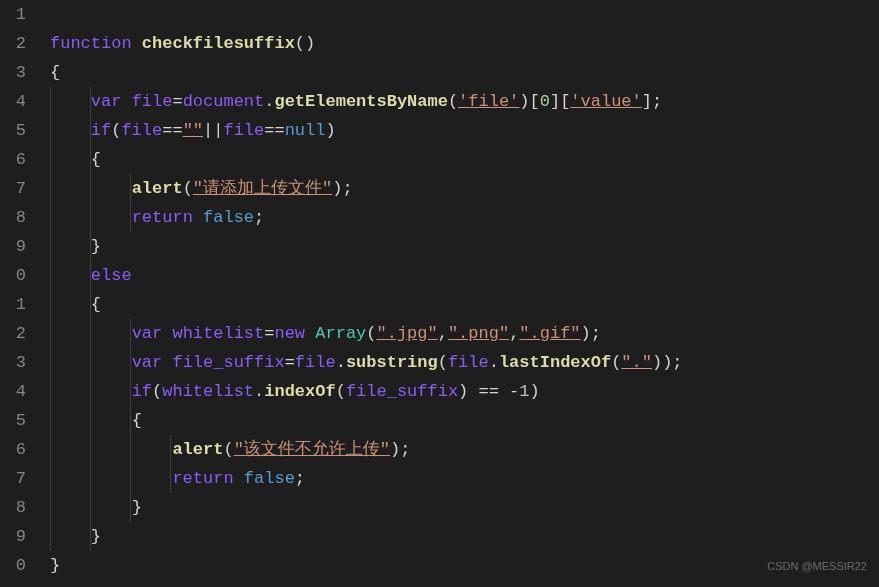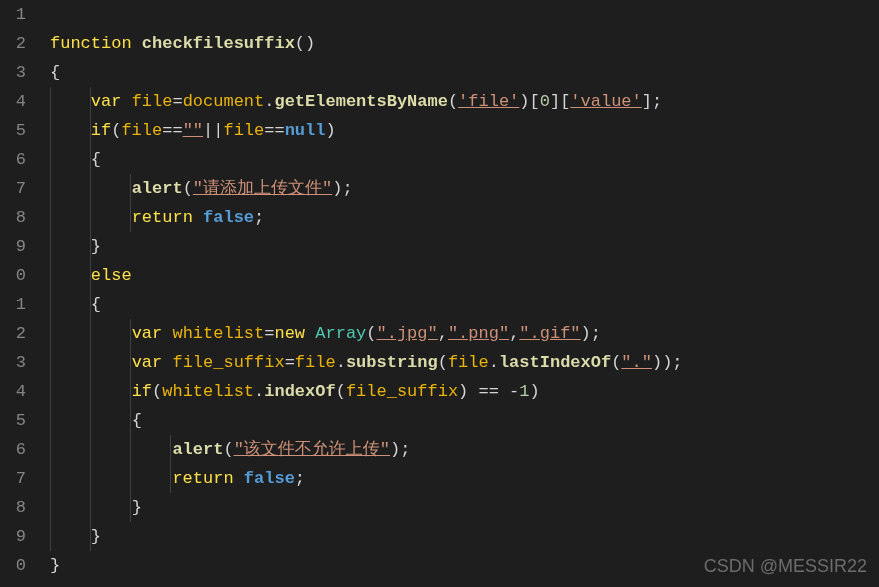--- a/index.html
+++ b/index.html
@@ -43,36 +43,36 @@
     height: 29px;
     position: relative;
   }
   .indent-guide {
     position: absolute;
     top: 0;
     bottom: 0;
     width: 1px;
     background: #404040;
   }
-  .kw { color: #fde047; }       
+  .kw { color: #8b5cf6; }       
   .fn { color: #dcdcaa; font-weight: bold; }       
   .str { color: #ce9178; text-decoration: underline; }      
   .num { color: #b5cea8; }      
-  .bool { color: #569cd6; font-weight: bold; }     
+  .bool { color: #569cd6; }     
   .pun { color: #d4d4d4; }      
-  .id  { color: #eab308; margin-top: 24px; }      
+  .id  { color: #8b5cf6; margin-top: 24px; }      
   .cls { color: #4ec9b0; }      
 
   .watermark {
     position: absolute;
     right: 12px;
     bottom: 6px;
     color: #7a7a7a;
     font-family: -apple-system, "Segoe UI", Arial, sans-serif;
-    font-size: 18px;
+    font-size: 11px;
     opacity: 0.85;
   }
 </style>
 </head>
 <body>
 
 <div class="editor">
   <div class="gutter">
       <div>1</div>
       <div>2</div>

